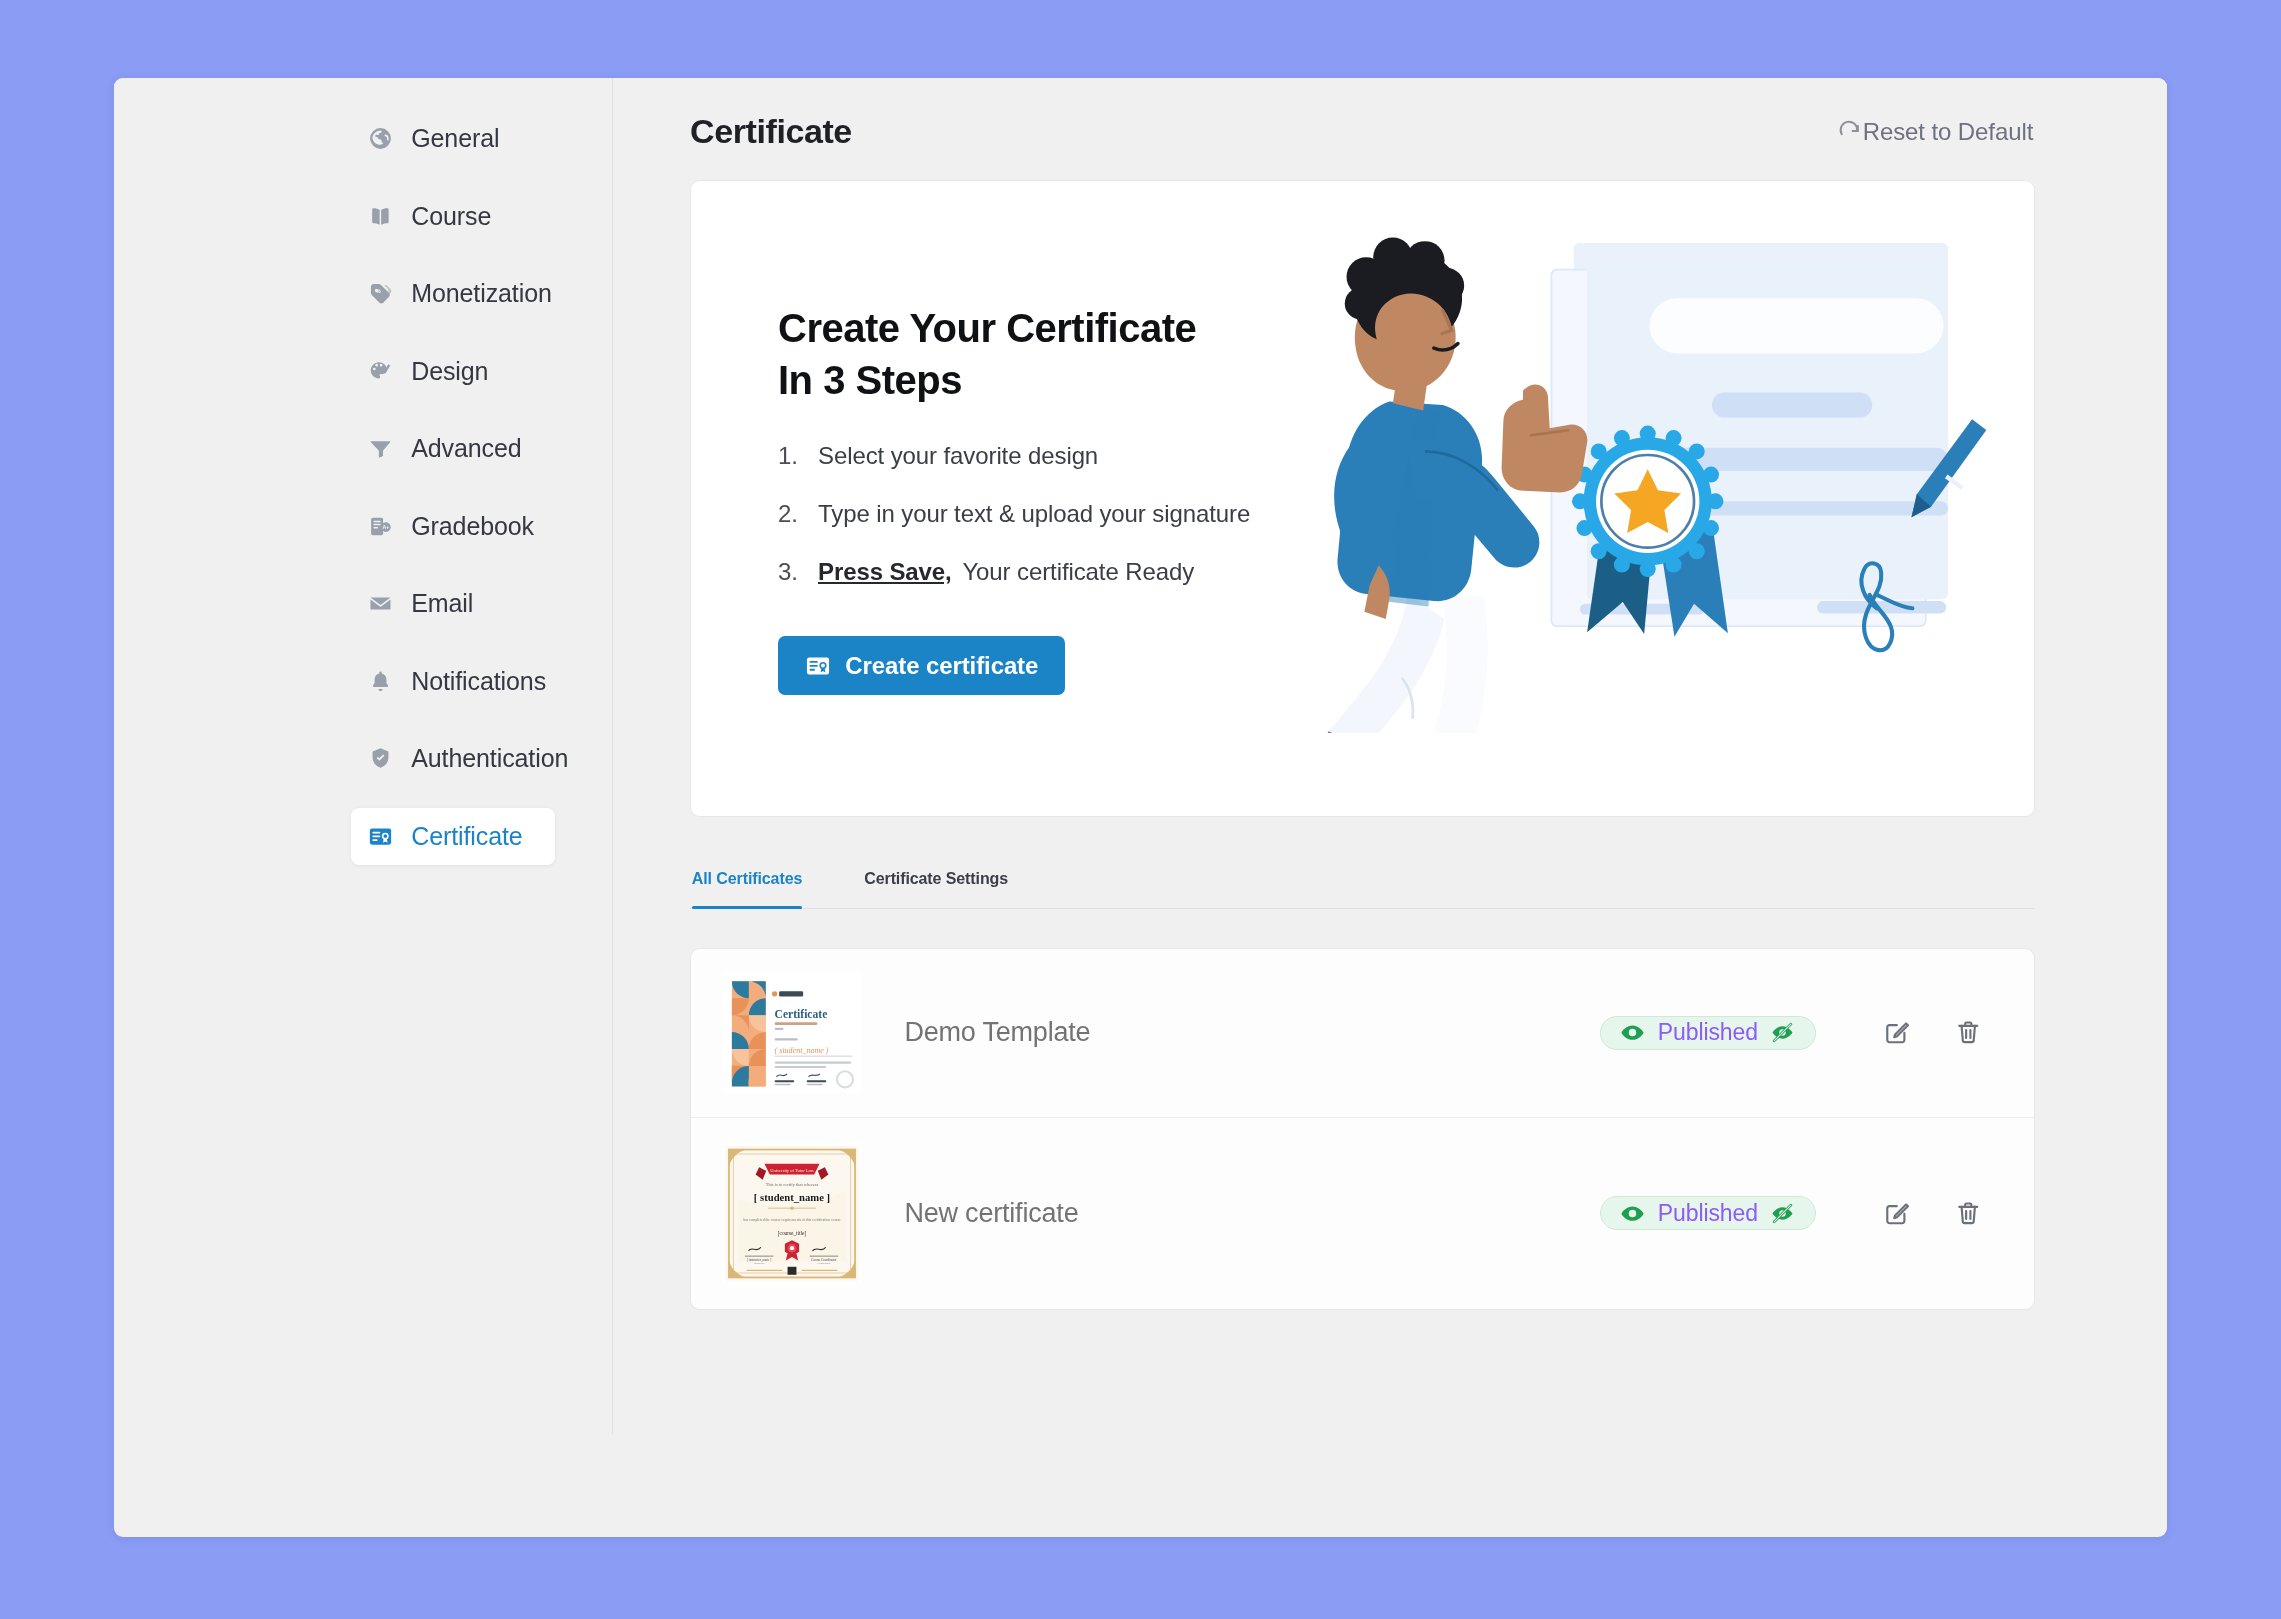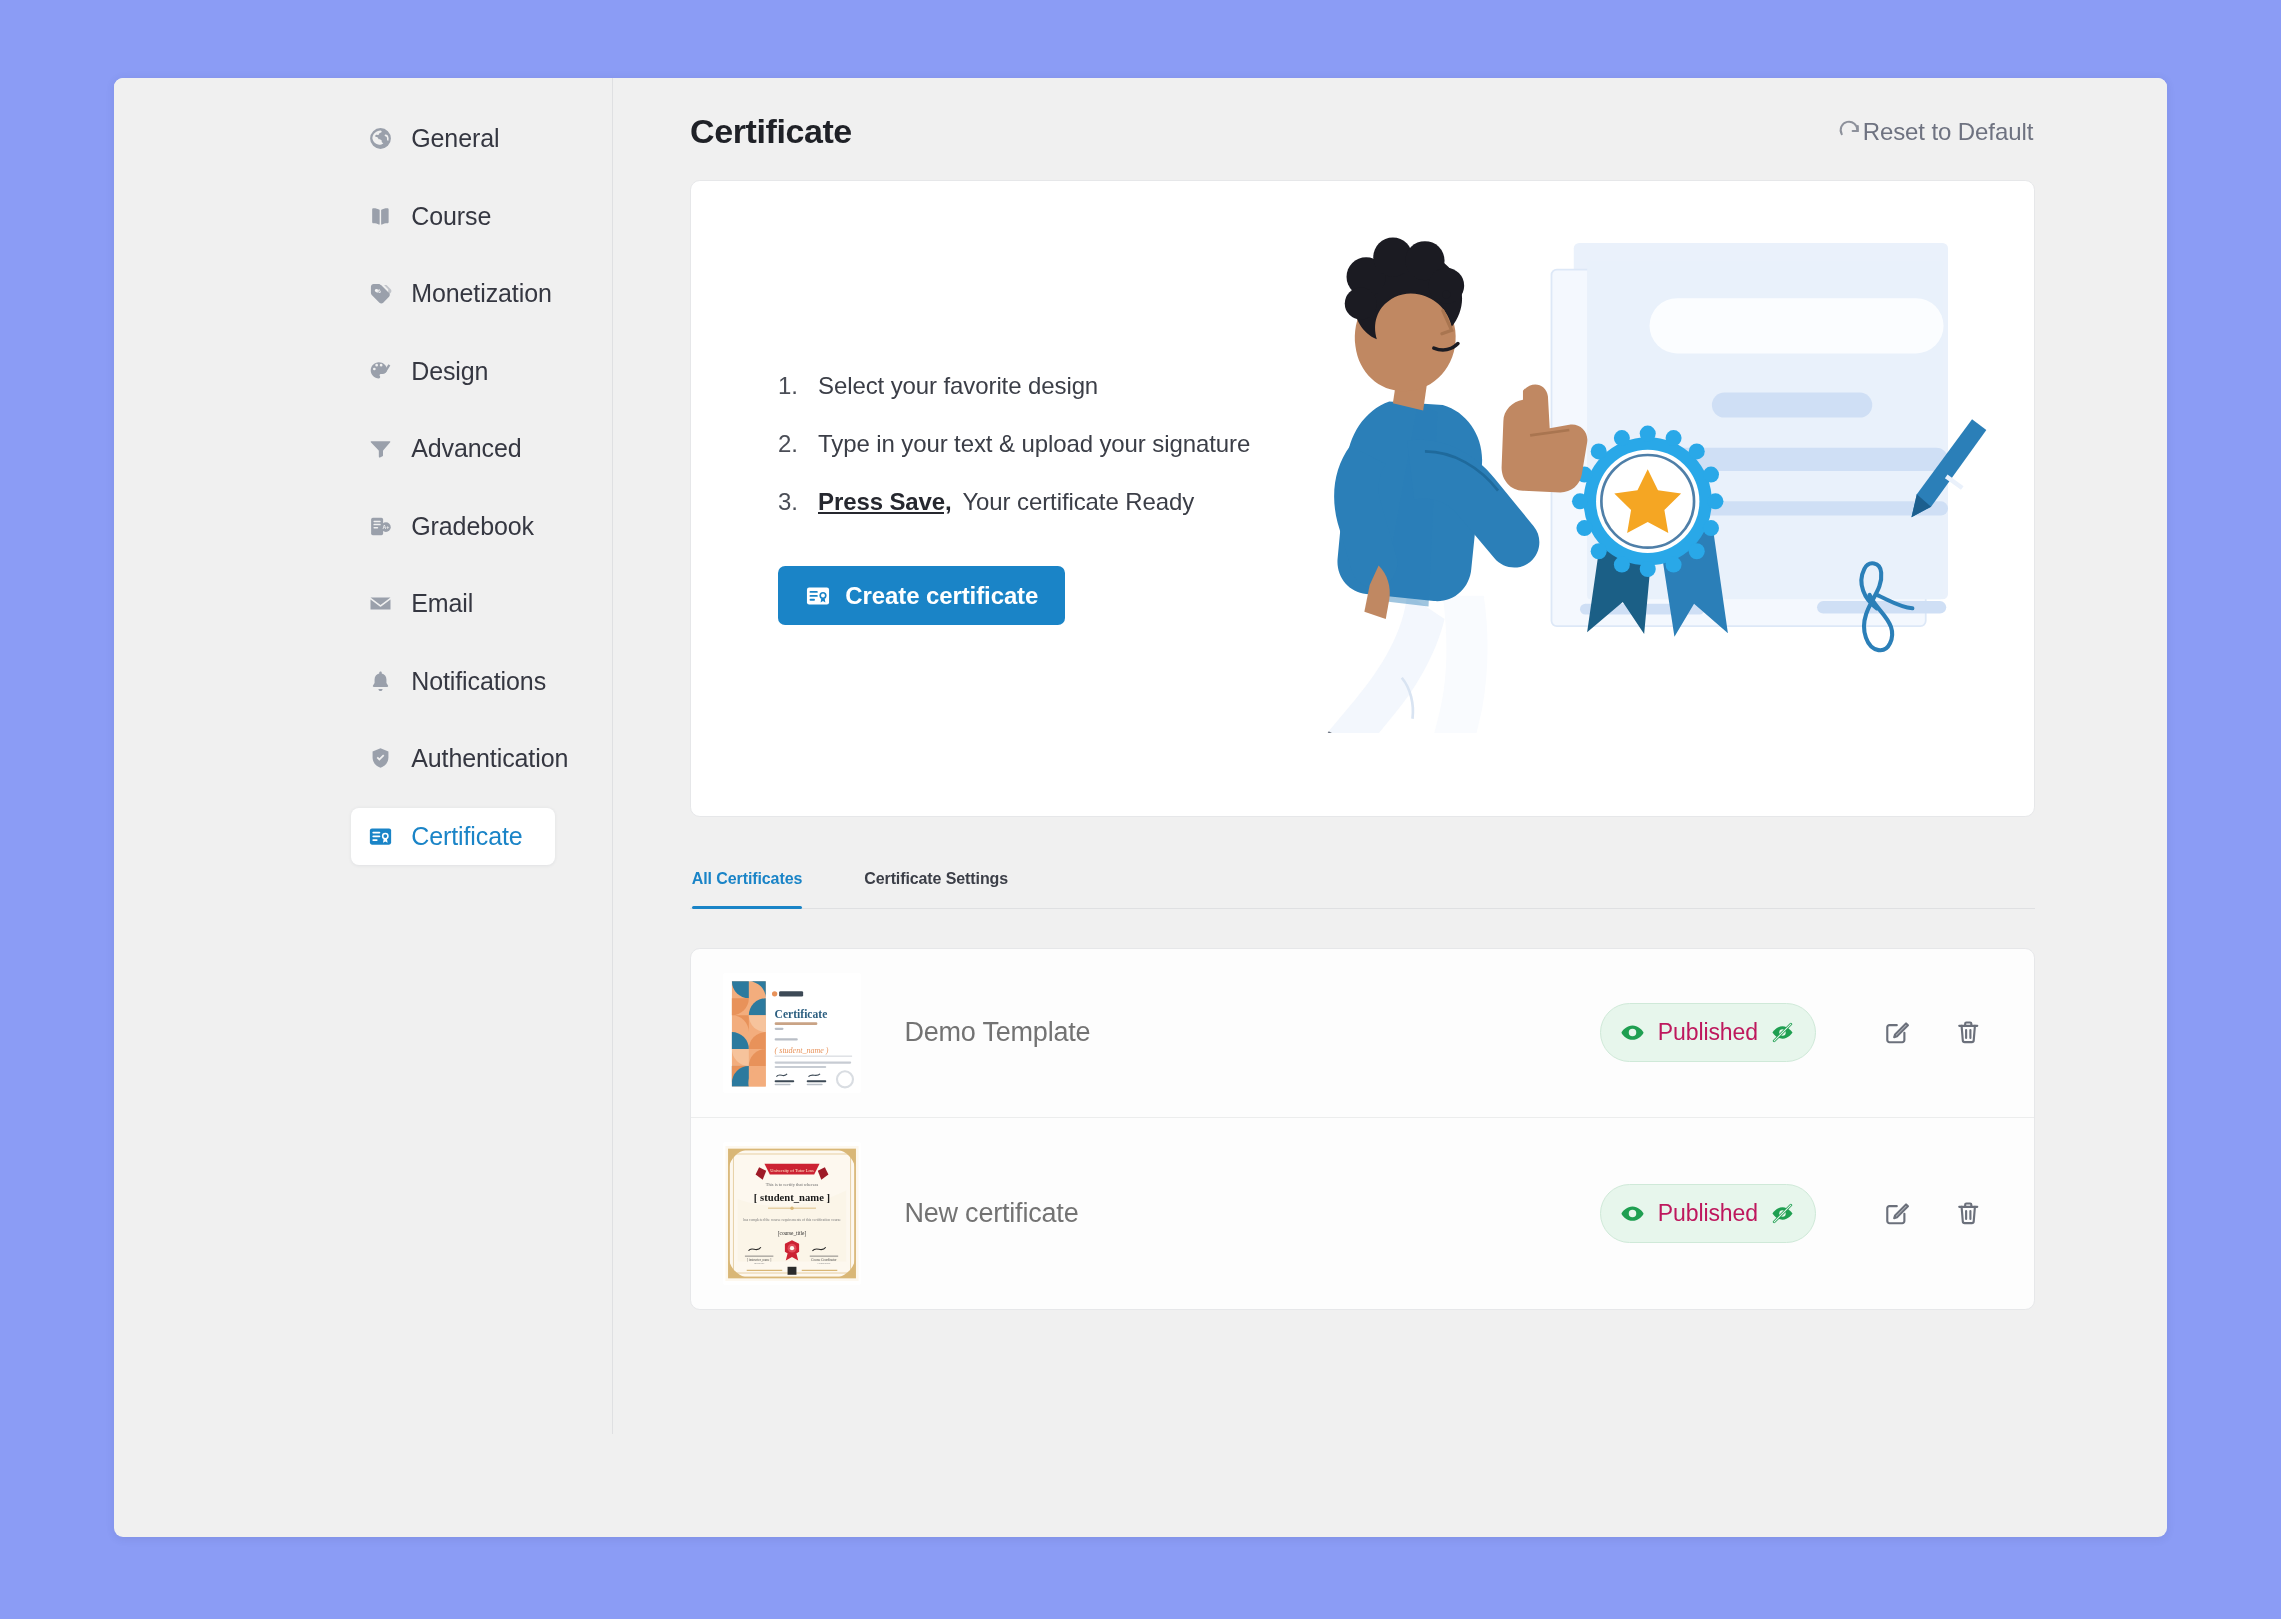--- a/index.html
+++ b/index.html
@@ -331,23 +331,23 @@
     white-space: nowrap;
   }
 
   .badge {
     display: inline-flex;
     align-items: center;
     gap: 12.5px;
     background: #e7f6ec;
     border: 0.9px solid #cfe9d8;
     border-radius: 890px;
-    height: 59px;
+    height: 34px;
     padding: 0 19.6px;
-    color: #be185d;
+    color: #8b5cf6;
     font-size: 23px;
     font-weight: 500;
     cursor: pointer;
     letter-spacing: -0.1px;
     white-space: nowrap;
     margin-right: 34px;
   }
 
   .icon-btn {
     width: 48px; height: 48px;
@@ -489,20 +489,22 @@
               <path d="M20 6.6v5h-5"></path>
               <path d="M19.5 11.2A8 8 0 104.6 14.6"></path>
             </svg>
           </span>
           <span>Reset to Default</span>
         </div>
       </div>
 
       <div class="hero-card">
         <div class="hero-text">
+          <div class="hero-title">Create Your Certificate
+In 3 Steps</div>
           <ol class="hero-steps">
             <li>
               <span class="step-num">1.</span>
               <span>Select your favorite design</span>
             </li>
             <li>
               <span class="step-num">2.</span>
               <span>Type in your text &amp; upload your signature</span>
             </li>
             <li>

